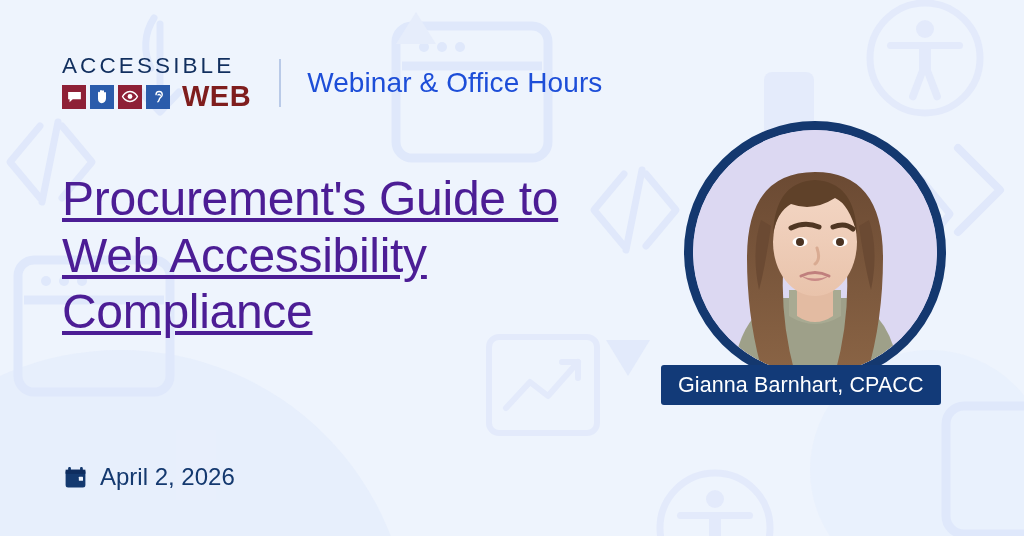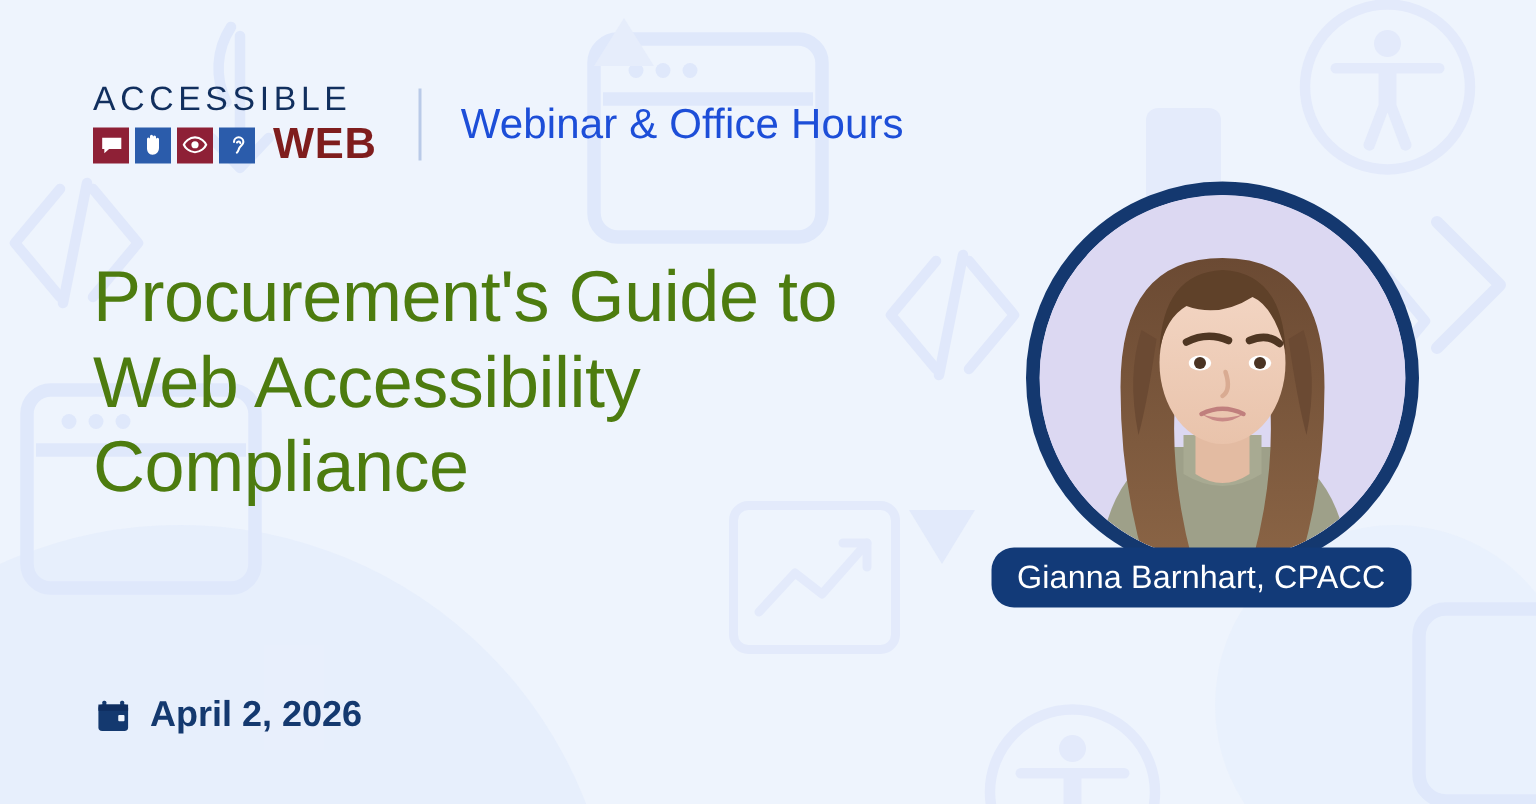--- a/index.html
+++ b/index.html
@@ -95,22 +95,23 @@
 
   
   .title {
     position: absolute;
     left: 62px;
     top: 171px;
     width: 600px;
     font-size: 48px;
     line-height: 1.18;
     font-weight: 400;
-    color: #4d7c0f;
+    color: #4c1d95;
     letter-spacing: -0.3px;
+    text-decoration: underline;
   }
 
   
   .portrait {
     position: absolute;
     left: 684px;
     top: 121px;
     width: 262px;
     height: 262px;
     border-radius: 50%;
@@ -120,38 +121,37 @@
   }
   .portrait svg { display: block; }
 
   .speaker-badge {
     position: absolute;
     left: 661px;
     top: 365px;
     height: 40px;
     padding: 0 17px;
     background: #123a78;
-    border-radius: 15px;
+    border-radius: 3px;
     display: flex;
     align-items: center;
     color: #ffffff;
     font-size: 21.5px;
     letter-spacing: 0.1px;
     white-space: nowrap;
   }
 
   
   .meta {
     position: absolute;
     left: 62px;
     top: 459px;
     display: flex;
     align-items: center;
     height: 36px;
-    font-weight: bold;
   }
   .meta-item {
     display: flex;
     align-items: center;
   }
   .meta-gap { width: 41px; }
   .meta-icon { width: 26px; height: 26px; flex: none; display: flex; align-items: center; justify-content: center; }
   .meta-text {
     margin-left: 12px;
     font-size: 24px;

